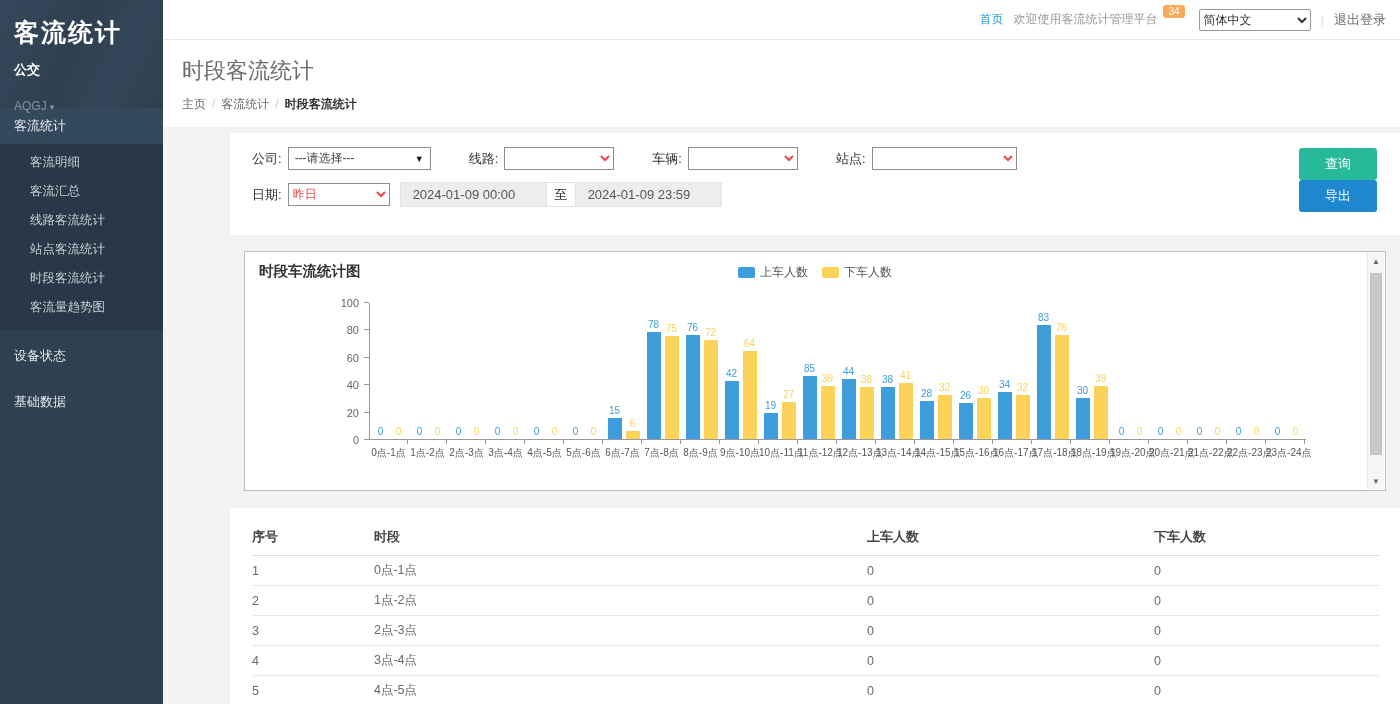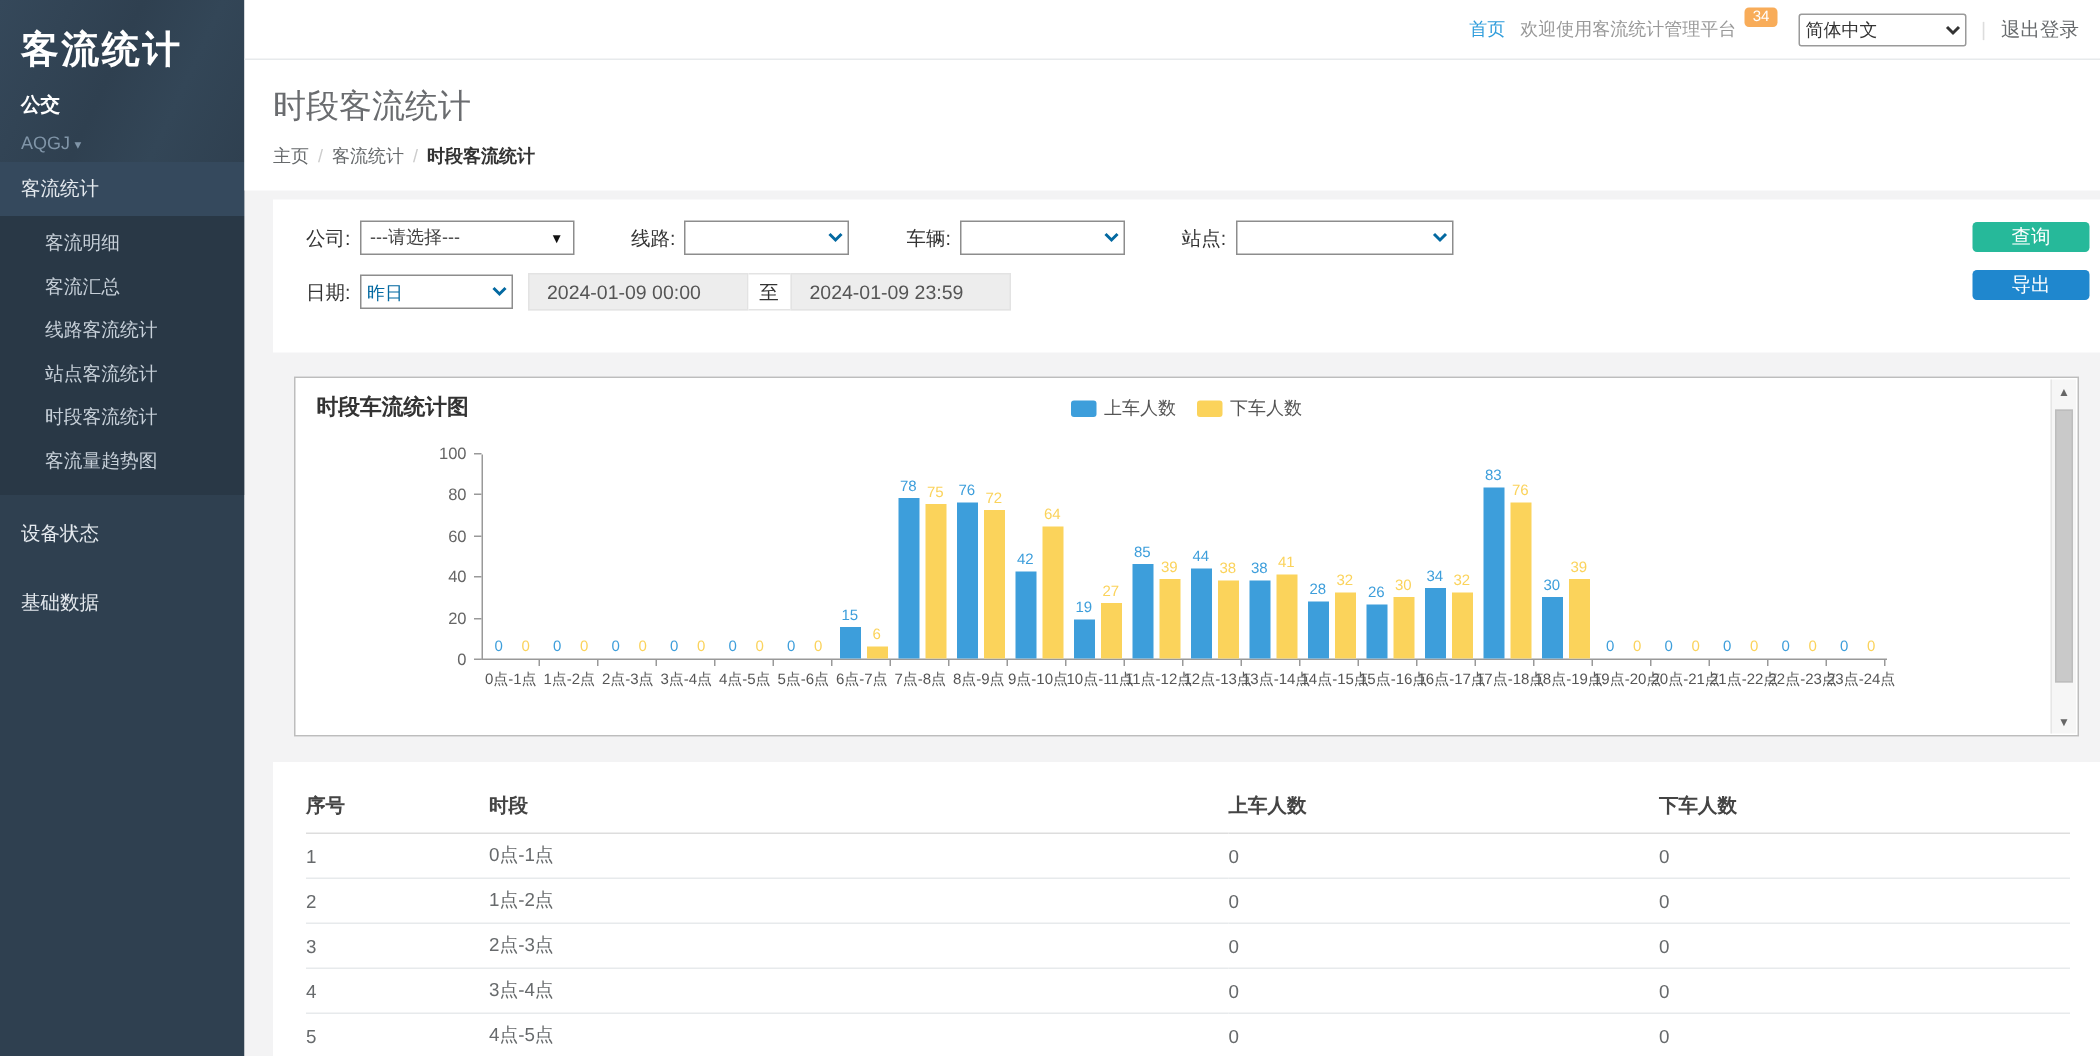--- a/index.html
+++ b/index.html
@@ -6,21 +6,21 @@
   html,body { width:1400px; height:704px; overflow:hidden;
     font-family:"Liberation Sans","DejaVu Sans",sans-serif; background:#f3f3f4; }
   .app { display:flex; width:1400px; height:704px; }
 
   
   .sidebar { width:163px; background:#2f4050; flex-shrink:0; color:#a7b1c2; }
   .logo-area { padding:16px 14px 14px 14px; height:108px;
     background:linear-gradient(115deg,#35485a 0%,#2f4050 45%,#334657 70%,#2f4050 100%); }
   .logo { color:#fff; font-size:25px; font-weight:bold; letter-spacing:2px; }
   .org { color:#fff; font-size:13px; font-weight:bold; margin-top:12px; }
-  .user { color:#8095a8; font-size:12px; margin-top:9px; }
+  .user { color:#8095a8; font-size:12px; margin-top:20px; }
   .caret { font-size:9px; color:#8095a8; margin-left:3px; }
   .nav-section { padding:9px 14px; font-size:13px; color:#e4e9ee; cursor:pointer; }
   .nav-section.active { background:#35495d; }
   .nav-sub { background:#293846; padding:4px 0 8px 0; }
   .nav-item { padding:6px 14px 6px 30px; font-size:12.5px; color:#c7d0d9; cursor:pointer; }
   .nav-section.plain { margin-top:6px; padding:11px 14px; }
 
   
   .main { flex:1; display:flex; flex-direction:column; background:#f3f3f4; }
   .topbar { height:40px; background:#fff; border-bottom:1px solid #e7eaec;
@@ -34,41 +34,41 @@
   .sep { color:#ddd; font-size:13px; }
   .logout { color:#676a6c; font-size:13px; }
 
   .page-heading { background:#fff; padding:16px 0 14px 19px; }
   .page-title { font-size:22px; font-weight:400; color:#6a6c6f; }
   .breadcrumb { margin-top:10px; font-size:12px; color:#999; }
   .breadcrumb .crumb { color:#676a6c; }
   .breadcrumb .crumb.last { font-weight:bold; color:#333; }
   .breadcrumb .bc-sep { margin:0 6px; color:#ccc; }
 
-  .content { flex:1; padding:6px 0 0 19px; overflow:hidden; }
+  .content { flex:1; padding:6px 0 0 19px; overflow:hidden;margin-left:48px; }
 
   
   .panel-filter { background:#fff; padding:14px 12px 16px 22px; position:relative; }
   .f-row { display:flex; align-items:center; margin-bottom:12px; }
   .f-row:last-child { margin-bottom:0; }
   .f-label { font-size:13px; color:#333; margin-right:6px; }
   .fake-select { width:143px; height:23px; border:1px solid #8d8d8d; background:#fff;
     display:flex; align-items:center; justify-content:space-between;
     padding:0 6px; font-size:12px; color:#444; margin-right:38px; }
   .fake-select .tri { font-size:9px; color:#111; }
   .nat-select { height:23px; border:1px solid #8d8d8d; background:#fff; font-size:12px;
-    color:#0369a1; margin-right:38px; }
+    color:#ef4444; margin-right:38px;font-family:Liberation Mono, monospace; }
   .w110 { width:110px; } .w145 { width:145px; } .w102 { width:102px; margin-right:10px; }
   .date-group { display:flex; align-items:stretch; }
   .date-input { width:147px; height:25px; background:#ededed; border:1px solid #e3e3e3;
     font-size:13px; color:#555; display:flex; align-items:center; padding-left:12px; }
   .date-to { width:28px; background:#fff; border-top:1px solid #e3e3e3; border-bottom:1px solid #e3e3e3;
     font-size:13px; color:#333; display:flex; align-items:center; justify-content:center; }
-  .btn { position:absolute; width:78px; height:20px; border:none; border-radius:3px;
-    color:#fff; font-size:13px; cursor:pointer; right:7px;
+  .btn { position:absolute; width:78px; height:32px; border:none; border-radius:3px;
+    color:#fff; font-size:13px; cursor:pointer; right:23px;
     font-family:"Liberation Sans","DejaVu Sans",sans-serif; }
   .btn-query { top:15px; background:#26b99a; }
   .btn-export { top:47px; background:#1f87ce; }
 
   
   .chart-outer { margin:16px 14px 0 14px; background:#fff; border:1px solid #bdbdbd;
     height:240px; position:relative; padding:10px 14px; }
   .chart-title { font-size:14.5px; font-weight:bold; color:#333; }
   .legend { position:absolute; top:12px; left:50%; transform:translateX(-50%);
     display:flex; gap:14px; }

